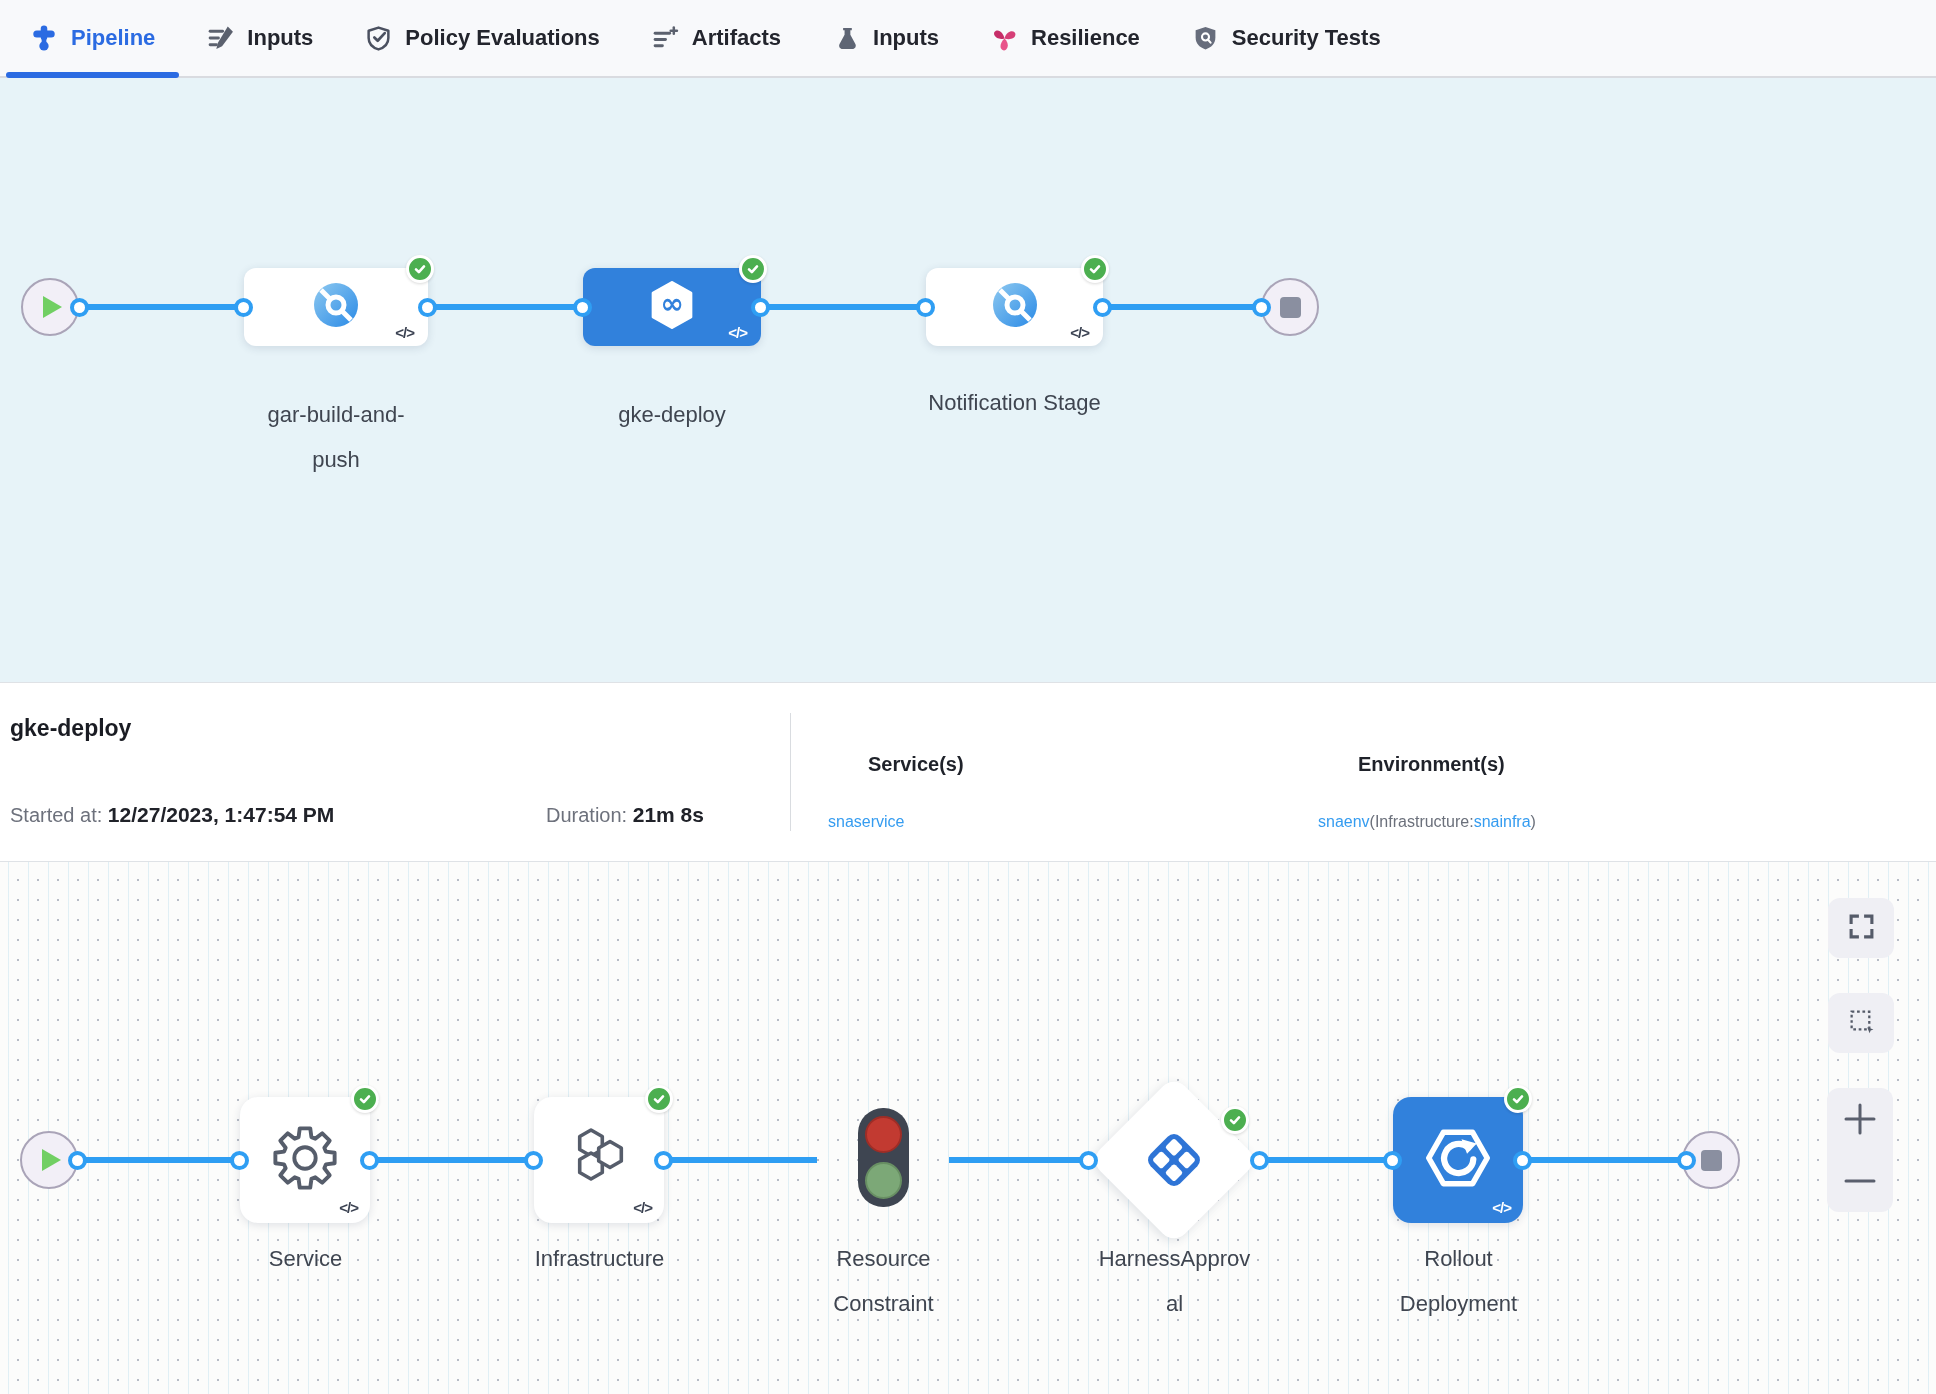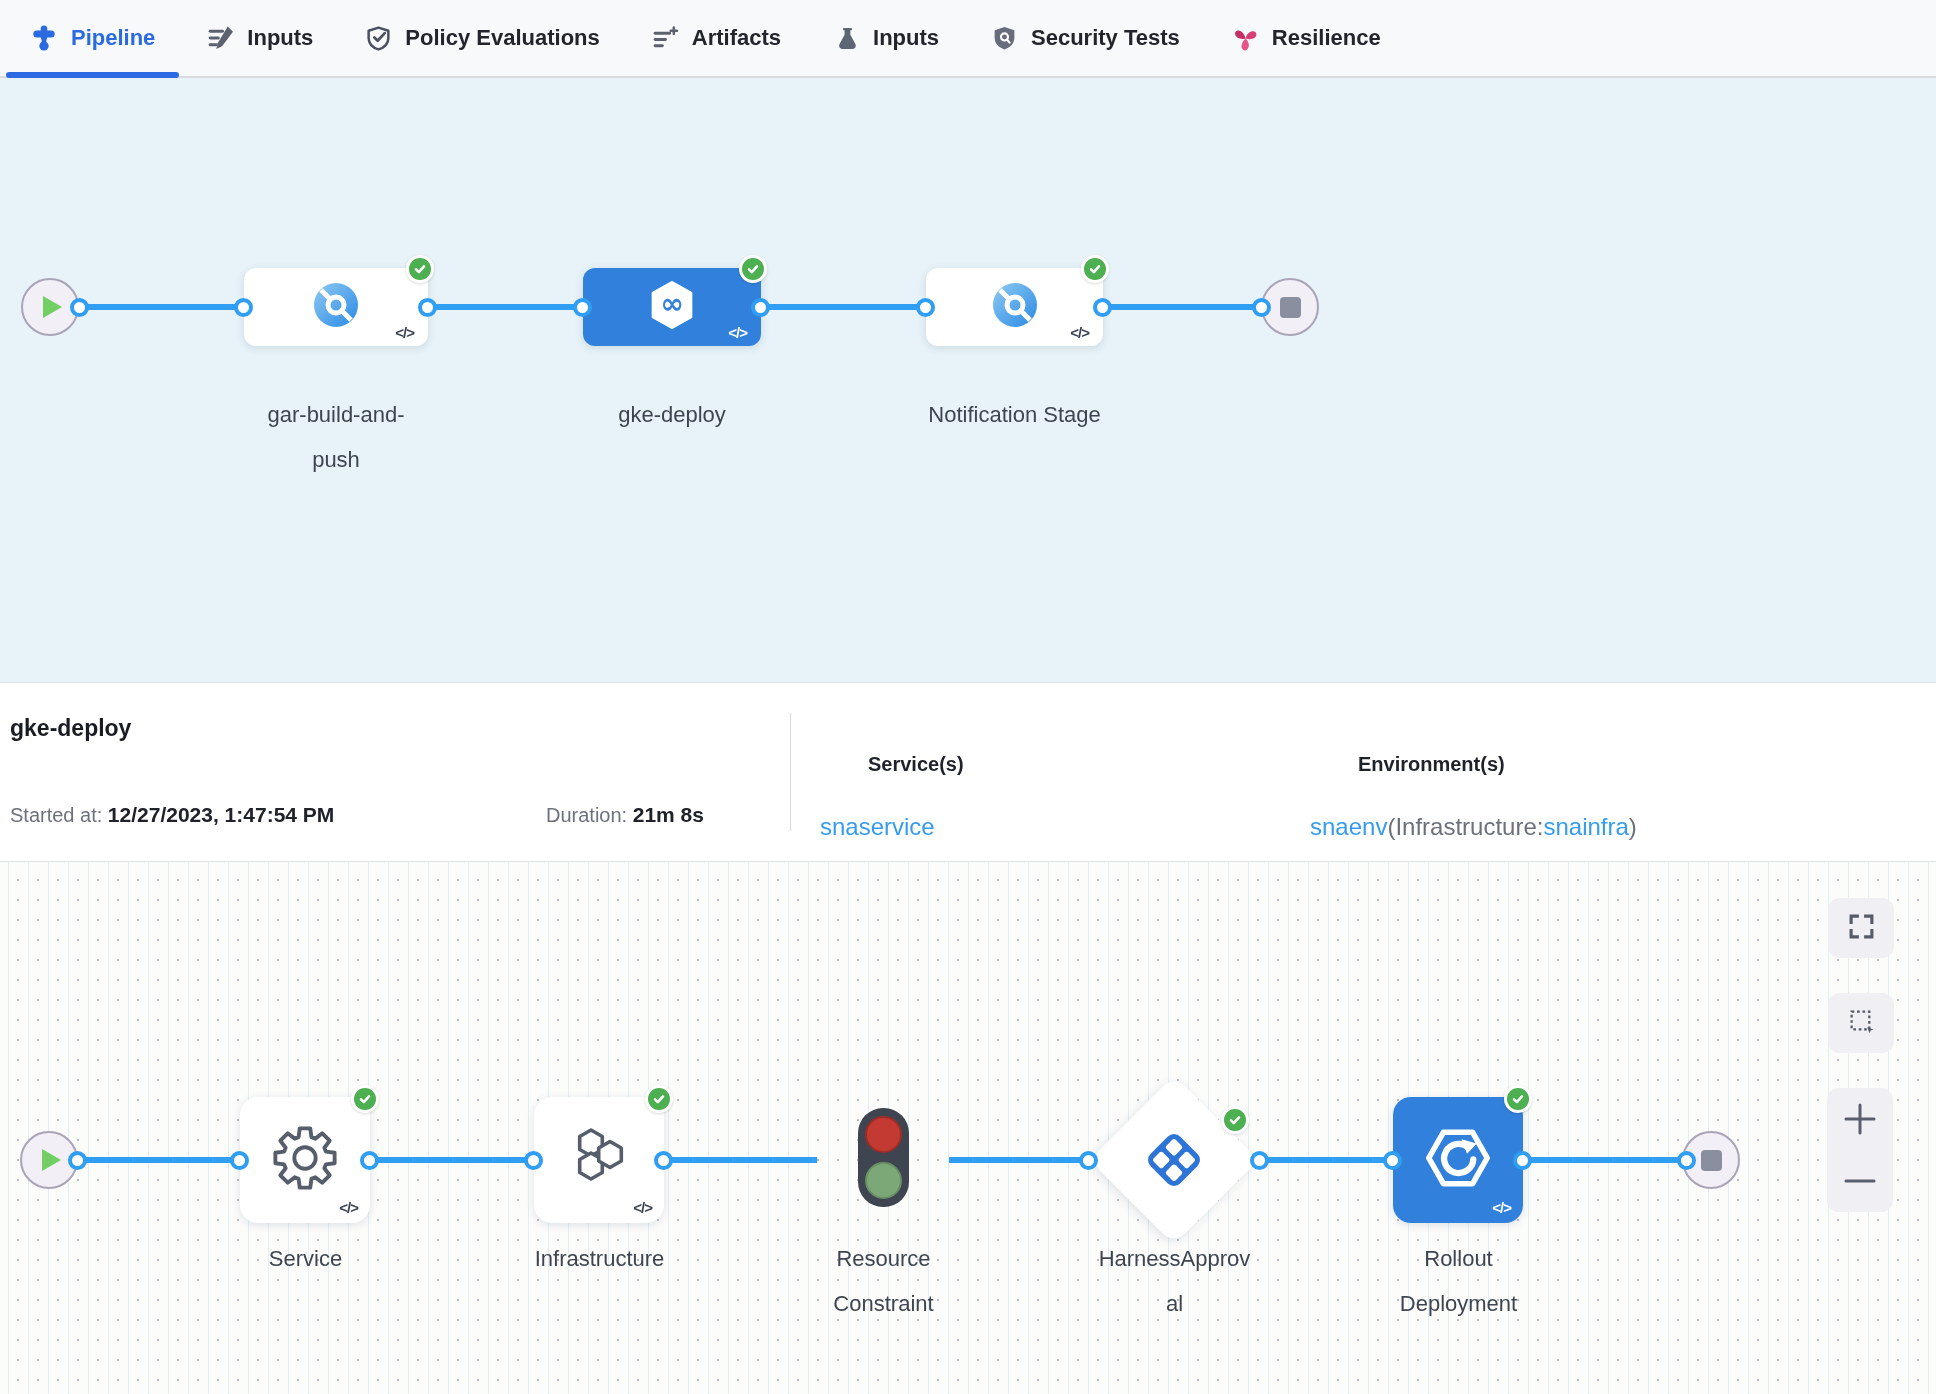--- a/index.html
+++ b/index.html
@@ -45,21 +45,21 @@
   .node-label { position:absolute; font-size:22px; line-height:45px; color:#3f4550;
                 text-align:center; word-wrap:break-word; z-index:2; }
 
   
   .info-bar { position:absolute; left:0; top:682px; width:1936px; height:180px;
               background:#fff; border-top:1px solid #dfe2e6; border-bottom:1px solid #dfe2e6; }
   .info-title { position:absolute; left:10px; top:32px; font-size:23px; font-weight:700; color:#1a1c23; }
   .kv { position:absolute; font-size:20px; color:#6d717c; white-space:nowrap; }
   .kv b { font-size:21px; font-weight:600; color:#202229; }
   .col-label { position:absolute; font-size:20px; font-weight:600; color:#1f222a;margin-left:48px; }
-  .col-value { position:absolute; font-size:24px; white-space:nowrap; }
+  .col-value { position:absolute; font-size:16px; white-space:nowrap;margin-left:8px; }
   .link { color:#359cf0; cursor:pointer; }
   .muted { color:#6b707b; }
   .vdivider { position:absolute; left:790px; top:30px; height:118px; width:1px; background:#d9dce0; }
 
   
   .canvas { position:absolute; left:0; top:862px; width:1936px; height:532px;
             background-color:#fcfcfb;
             background-image:
               linear-gradient(to right, rgba(173,216,236,0.35) 1px, transparent 1px),
               radial-gradient(circle, #b7bcc6 1.2px, transparent 1.4px);
@@ -147,38 +147,38 @@
       <span>
         <svg width="27" height="27" viewBox="0 0 28 28">
           <path d="M10.5 3 H19.5 V5.5 H18 V10 L23.2 19.8 C24.5 22.2 22.8 25 20.1 25 H9.9 C7.2 25 5.5 22.2 6.8 19.8 L12 10 V5.5 H10.5 Z" fill="#5e6574"></path>
         </svg>
       </span>
       <span class="tab-label">Inputs</span>
     </div>
     <div class="tab">
       <span>
         <svg width="27" height="27" viewBox="0 0 26 26">
-          <path d="M13 2 L22.5 5 V12 C22.5 17.8 18.6 21.6 13 23.5 C7.4 21.6 3.5 17.8 3.5 12 V5 Z" fill="#676d7c"></path>
-          <circle cx="13" cy="11.5" r="3.4" fill="none" stroke="#fff" stroke-width="2"></circle>
-          <path d="M15.3 14 l2.6 3" stroke="#fff" stroke-width="2" stroke-linecap="round"></path>
-        </svg>
-      </span>
-      <span class="tab-label">Security Tests</span>
-    </div>
-    <div class="tab">
-      <span>
-        <svg width="27" height="27" viewBox="0 0 26 26">
           <g>
             <path d="M13 13 C15 4.5 24 4.5 23.5 9.5 C23 13.5 17.5 14.5 13 13 Z" fill="#d63f77"></path>
             <path d="M13 13 C15 4.5 24 4.5 23.5 9.5 C23 13.5 17.5 14.5 13 13 Z" fill="#e8538a" transform="rotate(120 13 13)"></path>
             <path d="M13 13 C15 4.5 24 4.5 23.5 9.5 C23 13.5 17.5 14.5 13 13 Z" fill="#c62e68" transform="rotate(240 13 13)"></path>
           </g>
         </svg>
       </span>
       <span class="tab-label">Resilience</span>
+    </div>
+    <div class="tab">
+      <span>
+        <svg width="27" height="27" viewBox="0 0 26 26">
+          <path d="M13 2 L22.5 5 V12 C22.5 17.8 18.6 21.6 13 23.5 C7.4 21.6 3.5 17.8 3.5 12 V5 Z" fill="#676d7c"></path>
+          <circle cx="13" cy="11.5" r="3.4" fill="none" stroke="#fff" stroke-width="2"></circle>
+          <path d="M15.3 14 l2.6 3" stroke="#fff" stroke-width="2" stroke-linecap="round"></path>
+        </svg>
+      </span>
+      <span class="tab-label">Security Tests</span>
     </div>
   </div>
 
   <div class="stage-section">
     <div class="pipe-line" style="left:80px; top:226px; width:1182px;"></div>
 
     <div class="terminal" style="left:21px; top:200px;">
       <span class="play-tri"></span>
     </div>
 
@@ -245,21 +245,21 @@
     <div class="port" style="left:234px; top:220px;"></div>
     <div class="port" style="left:418px; top:220px;"></div>
     <div class="port" style="left:573px; top:220px;"></div>
     <div class="port" style="left:751px; top:220px;"></div>
     <div class="port" style="left:916px; top:220px;"></div>
     <div class="port" style="left:1093px;top:220px;"></div>
     <div class="port" style="left:1252px;top:220px;"></div>
 
     <div class="node-label" style="left:244px; top:314px; width:184px;">gar-build-and-push</div>
     <div class="node-label" style="left:583px; top:314px; width:178px;">gke-deploy</div>
-    <div class="node-label" style="left:926px; top:314px; width:177px;">Notification Stage</div>
+    <div class="node-label" style="left:926px; top:302px; width:177px;">Notification Stage</div>
   </div>
 
   <div class="info-bar">
     <div class="info-title">gke-deploy</div>
     <div class="kv" style="left:10px; top:120px;">
       <span>Started at:</span> <b>12/27/2023, 1:47:54 PM</b>
     </div>
     <div class="kv" style="left:546px; top:120px;">
       <span>Duration:</span> <b>21m 8s</b>
     </div>

